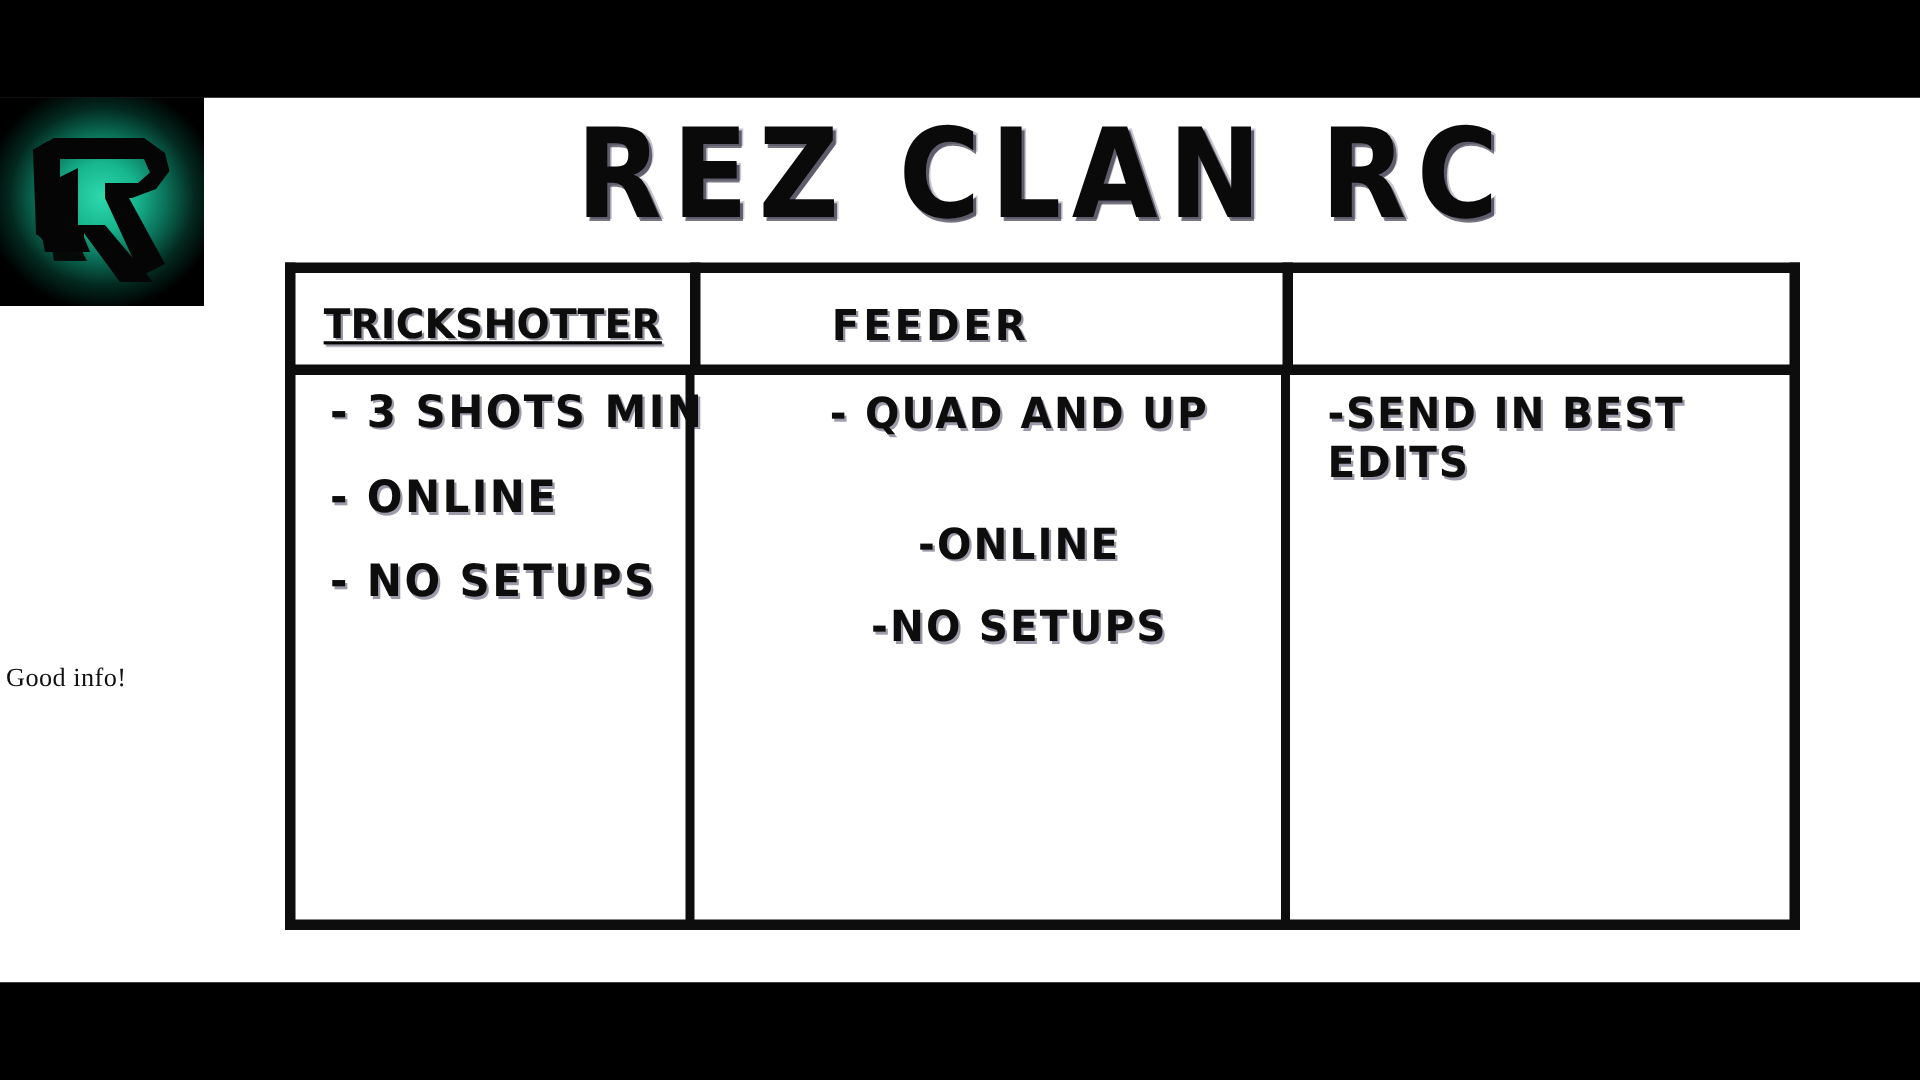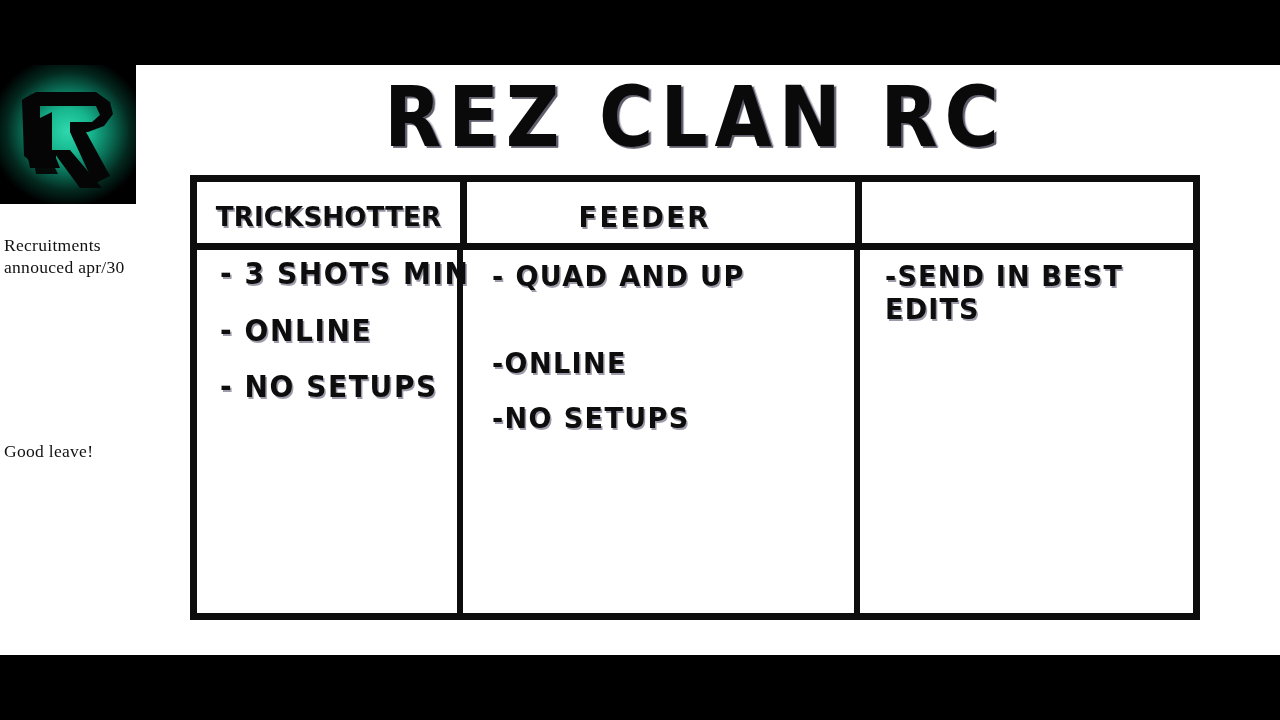--- a/index.html
+++ b/index.html
@@ -84,29 +84,29 @@
     font-family:"DejaVu Sans", sans-serif;
     font-weight:bold;
     font-size:27px;
     letter-spacing:2.5px;
     color:#0d0d0d;
     text-align:center;
     transform:scaleY(1.05);
     text-shadow:1.5px 1.5px 0 rgba(20,15,45,0.45);
     white-space:nowrap;
   }
-  #hdr-1{left:0px;  top:27px; width:277px;}
+  #hdr-1{left:0px;  top:27px; width:277px;text-decoration:underline;}
   #hdr-1 .hdr{font-size:26px;letter-spacing:0.2px;}
-  #hdr-2{left:277px;top:27px; width:307px;padding-left:24px;}
+  #hdr-2{left:277px;top:27px; width:307px;}
   #hdr-3{left:672px;top:24px; width:331px;}
   #hdr-3 .hdr{font-size:25px;}
 
   .body-cell{position:absolute;padding-left:13px;}
   #body-1{left:7px;   top:75px; width:260px;}
-  #body-2{left:273px; top:75px; width:391px;}
+  #body-2{left:273px; top:75px; width:391px;text-align:center;}
   #body-3{left:670px; top:75px; width:287px;}
 
   .item{
     font-family:"DejaVu Sans", sans-serif;
     font-weight:bold;
     font-size:28px;
     letter-spacing:1.6px;
     line-height:31px;
     color:#0d0d0d;
     transform:scaleY(1.06);
@@ -144,23 +144,21 @@
           <path d="M28,100 L56,100 L60,110 L30,110 Z"></path>
           <path d="M52,92 L70,92 L102,130 L80,130 Z"></path>
           <path d="M22,42 L32,36 L32,104 L24,98 Z"></path>
         </g>
         <g fill="#050505" opacity="0.95">
           <path d="M34,104 L52,104 L58,116 L36,116 Z"></path>
         </g>
       </svg>
     </div>
 
-    <div class="note" id="note-1">Recruitments
-annouced apr/30</div>
-    <div class="note" id="note-3">Good leave!</div>
+    <div class="note" id="note-3">Good info!</div>
 
     <div id="title">REZ CLAN RC</div>
 
     <div id="table">
 
       <div class="tbl-border" id="b-top"></div>
       <div class="tbl-border" id="b-bottom"></div>
       <div class="tbl-border" id="b-left"></div>
       <div class="tbl-border" id="b-right"></div>
       <div class="tbl-border" id="b-hrow"></div>

